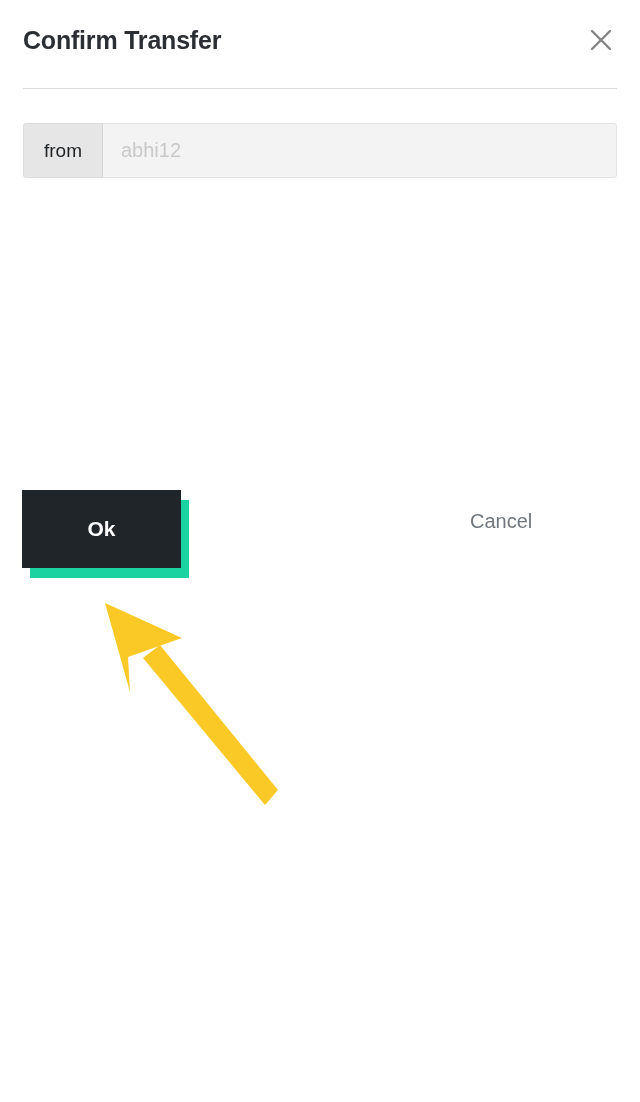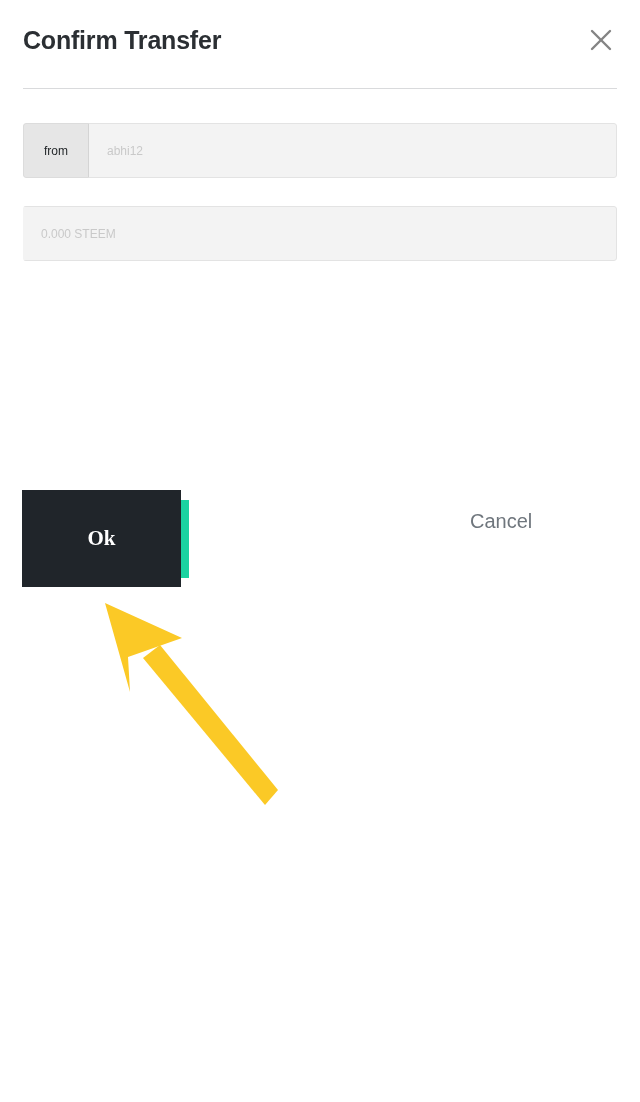--- a/index.html
+++ b/index.html
@@ -118,36 +118,36 @@
   }
   .field-prefix {
     display: flex;
     align-items: center;
     justify-content: center;
     background: #e6e6e6;
     border: 1px solid #dcdcdc;
     border-right: 1px solid #d4d4d4;
     border-radius: 3px 0 0 3px;
     box-sizing: border-box;
-    font-size: 12px;
+    font-size: 19px;
     color: #1f2326;
     padding: 0 20px;
     white-space: nowrap;
   }
   .field-input {
     flex: 1;
     display: flex;
     align-items: center;
     background: #f3f3f3;
     border: 1px solid #e3e3e3;
     border-left: none;
     border-radius: 0 3px 3px 0;
     box-sizing: border-box;
     padding: 0 18px;
-    font-size: 12px;
+    font-size: 20px;
     color: #c9c9c9;
     white-space: nowrap;
     overflow: hidden;
   }
   .field-input.empty { color: transparent; }
 
   
   .actions {
     position: absolute;
     top: 490px;
@@ -168,25 +168,25 @@
     top: 10px;
     width: 159px;
     height: 78px;
     background: #1ad3a1;
   }
   .ok-button {
     position: absolute;
     left: 0;
     top: 0;
     width: 159px;
-    height: 97px;
+    height: 78px;
     background: #20252a;
     color: #ffffff;
     border: none;
-    font-family: Liberation Serif, serif;
+    font-family: Liberation Sans, sans-serif;
     font-size: 21px;
     font-weight: bold;
     cursor: pointer;
     display: flex;
     align-items: center;
     justify-content: center;
     padding: 5px;
   }
   .cancel-link {
     position: absolute;
@@ -233,21 +233,20 @@
 
   <div class="fields">
 
     <div class="field-row">
       <div class="field-prefix">from</div>
       <div class="field-input">abhi12</div>
     </div>
 
 
     <div class="field-row">
-      <div class="field-input">0.000 STEEM</div>
     </div>
 
 
   </div>
 
   <div class="actions">
     <div class="ok-wrap">
       <div class="ok-shadow"></div>
       <button class="ok-button">Ok</button>
     </div>

